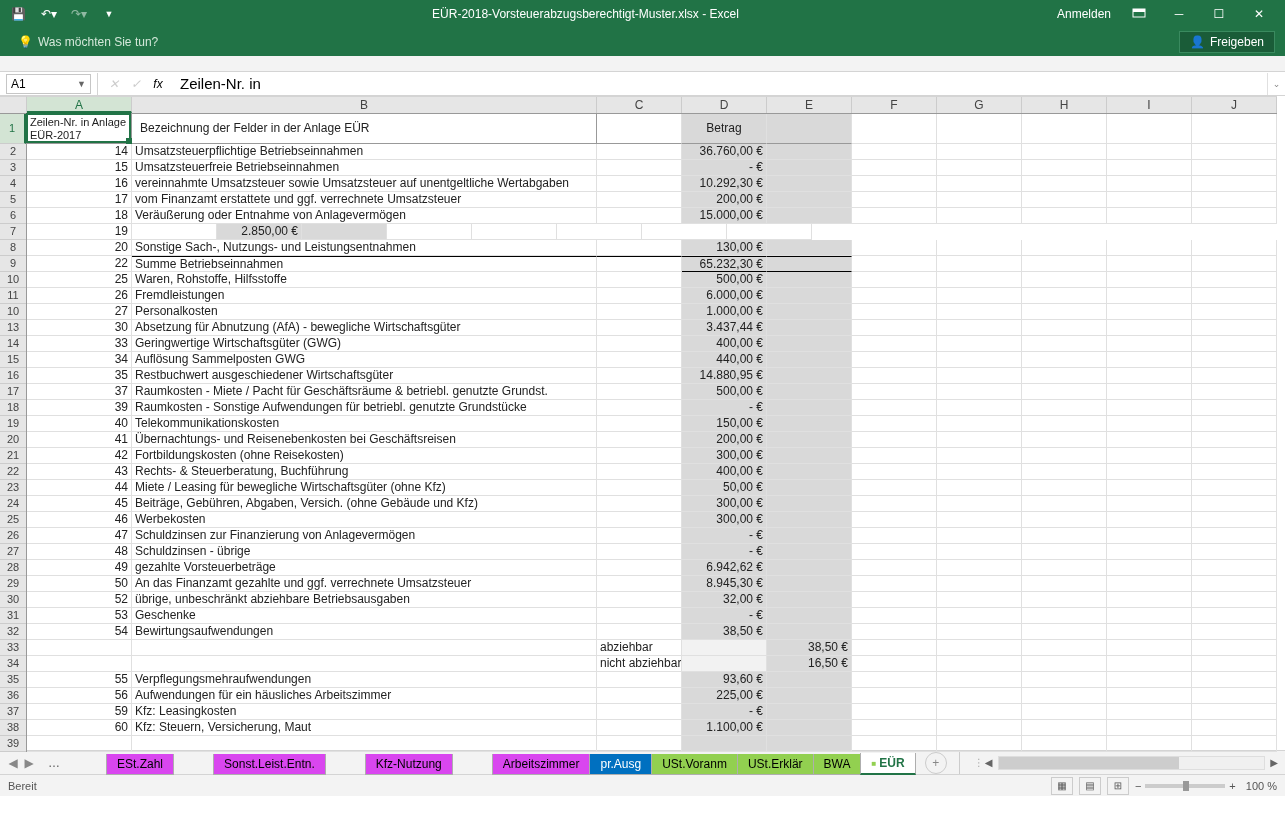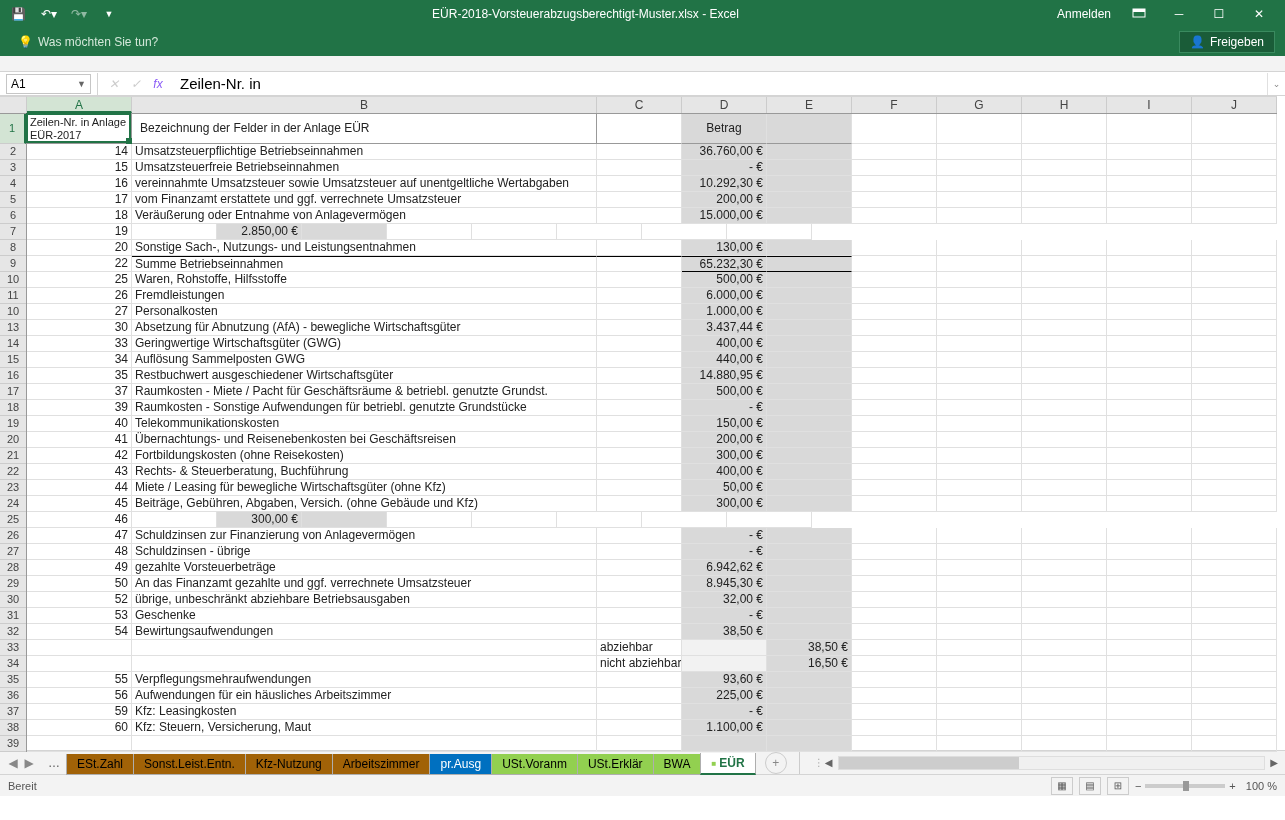--- a/index.html
+++ b/index.html
@@ -49,21 +49,21 @@
 .cell.sumbot { border-bottom: 1.5px double #000; }
 .sel { position: absolute; border: 2px solid #217346; pointer-events: none; }
 .sel-handle { position: absolute; width: 6px; height: 6px; background: #217346; bottom: -3px; right: -3px; }
 
 .sheet-bar { height: 24px; background: #f3f3f3; border-top: 1px solid #d4d4d4; display: flex; align-items: center; font-size: 12px; }
 .sheet-nav { display: flex; padding: 0 6px; gap: 2px; }
 .nav-arrow { color: #888; width: 14px; text-align: center; cursor: pointer; }
 .dots { padding: 0 6px; cursor: pointer; color: #555; }
 .tabs { display: flex; align-items: flex-end; height: 24px; }
 .tab { padding: 3px 10px; border: 1px solid #aeaeae; border-top: none; background: #fff; cursor: pointer; margin-right: -1px; font-size: 12px; position: relative; }
-.tab.yellow { background: #a16207; }
+.tab.yellow { background: #d946ef; margin-left: 40px; }
 .tab.blue { background: #0070c0; color: #fff; }
 .tab.green { background: #92d050; }
 .tab.active { background: #fff; border-bottom: 2px solid #217346; color: #217346; font-weight: bold; }
 .tab.active::before { content: '■'; color: #92d050; font-size: 8px; margin-right: 3px; vertical-align: 1px; }
 .add-sheet { width: 22px; height: 22px; border: 1px solid #ccc; border-radius: 50%; margin-left: 10px; text-align: center; line-height: 20px; color: #888; cursor: pointer; }
 .hscroll { flex: 1; display: flex; align-items: center; padding: 0 4px 0 14px; border-left: 1px solid #ccc; margin-left: 12px; height: 100%; }
 .separator-dots { color: #aaa; font-size: 10px; letter-spacing: -2px; }
 .htrack { flex: 1; height: 14px; background: #f0f0f0; border: 1px solid #dedede; position: relative; margin: 0 2px; }
 .hthumb { position: absolute; left: 0; width: 180px; height: 100%; background: #cdcdcd; }
 .scroll-btn { width: 14px; text-align: center; color: #666; cursor: pointer; font-size: 10px; }
@@ -118,21 +118,21 @@
 <div class="toolbar-space"></div>
 
 <div class="formula-bar">
   <div class="name-box">
     <span>A1</span>
     <span class="name-arrow">▼</span>
   </div>
   <div class="fx-btns">
     <div class="fx-btn" style="color:#ccc">✕</div>
     <div class="fx-btn" style="color:#ccc">✓</div>
-    <div class="fx-btn" style="font-style:italic;color:#8b5cf6">fx</div>
+    <div class="fx-btn" style="font-style:italic;color:#000000">fx</div>
   </div>
   <input class="fx-input" value="Zeilen-Nr. in" style="">
   <div class="fx-expand">⌄</div>
 </div>
 
 <div class="grid-wrap">
   <div style="display:flex;flex-direction:column">
     <div style="display:flex">
       <div class="corner"></div>
       <div class="col-headers" id="col-headers">
@@ -476,20 +476,21 @@
             <div class="cell col-D grey num">300,00 €</div>
             <div class="cell col-E grey num"></div>
             <div class="cell col-F"></div>
             <div class="cell col-G"></div>
             <div class="cell col-H"></div>
             <div class="cell col-I"></div>
             <div class="cell col-J"></div>
           </div>
           <div class="row">
             <div class="cell col-A num">46</div>
+            <div class="cell col-B">Werbekosten</div>
             <div class="cell col-C"></div>
             <div class="cell col-D grey num">300,00 €</div>
             <div class="cell col-E grey num"></div>
             <div class="cell col-F"></div>
             <div class="cell col-G"></div>
             <div class="cell col-H"></div>
             <div class="cell col-I"></div>
             <div class="cell col-J"></div>
           </div>
           <div class="row">

